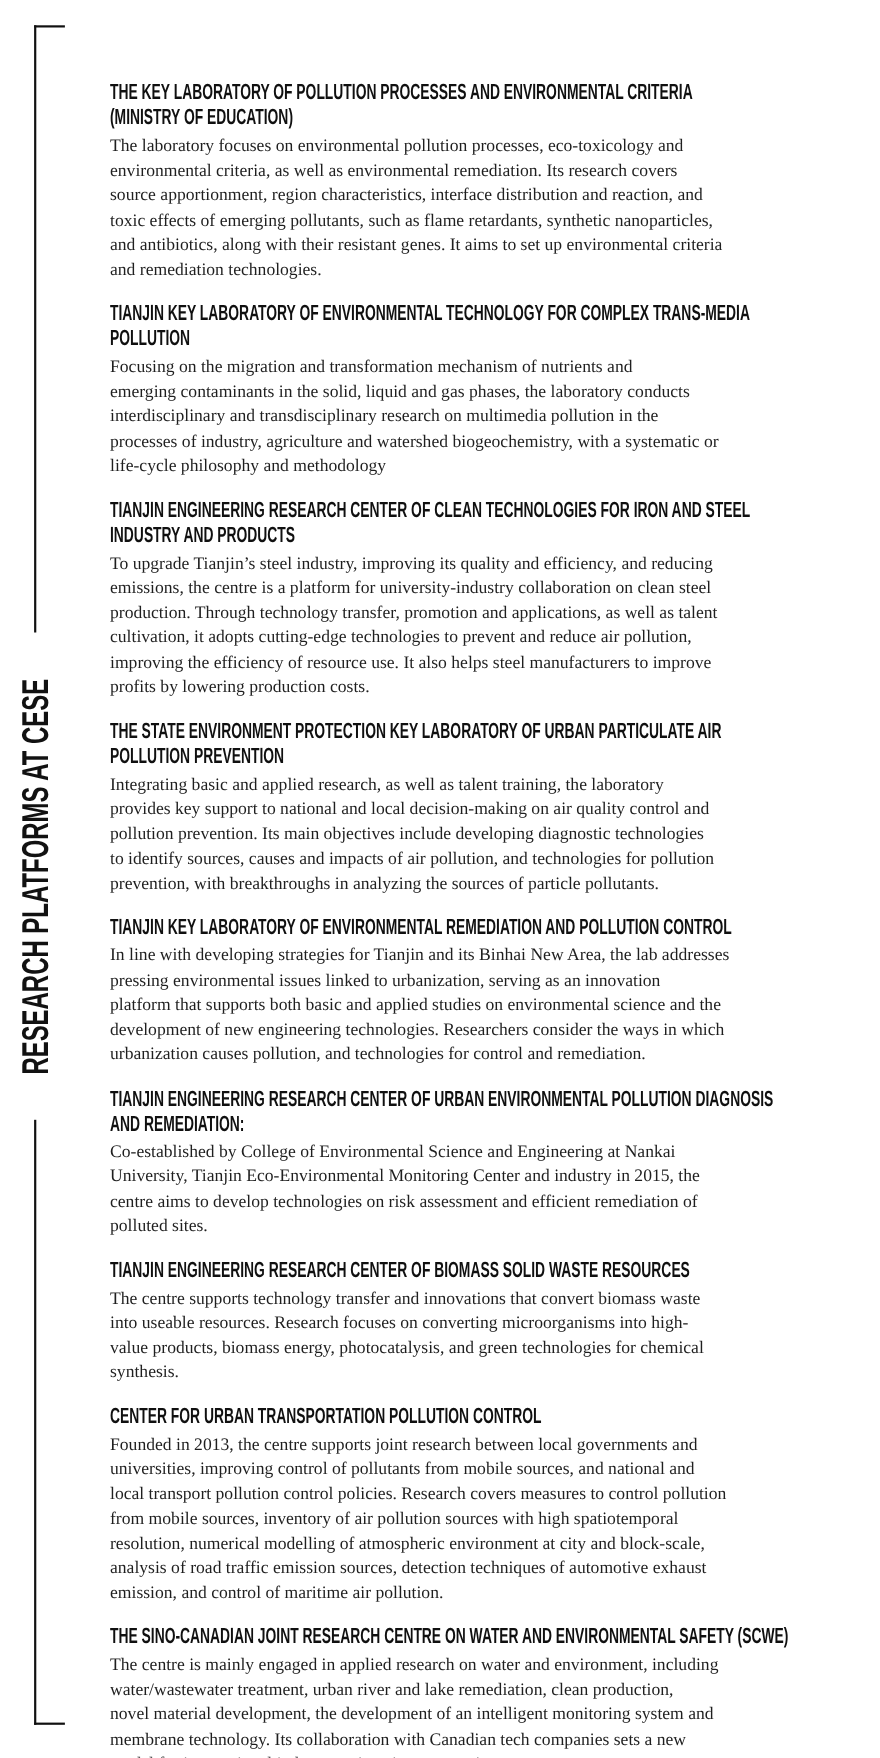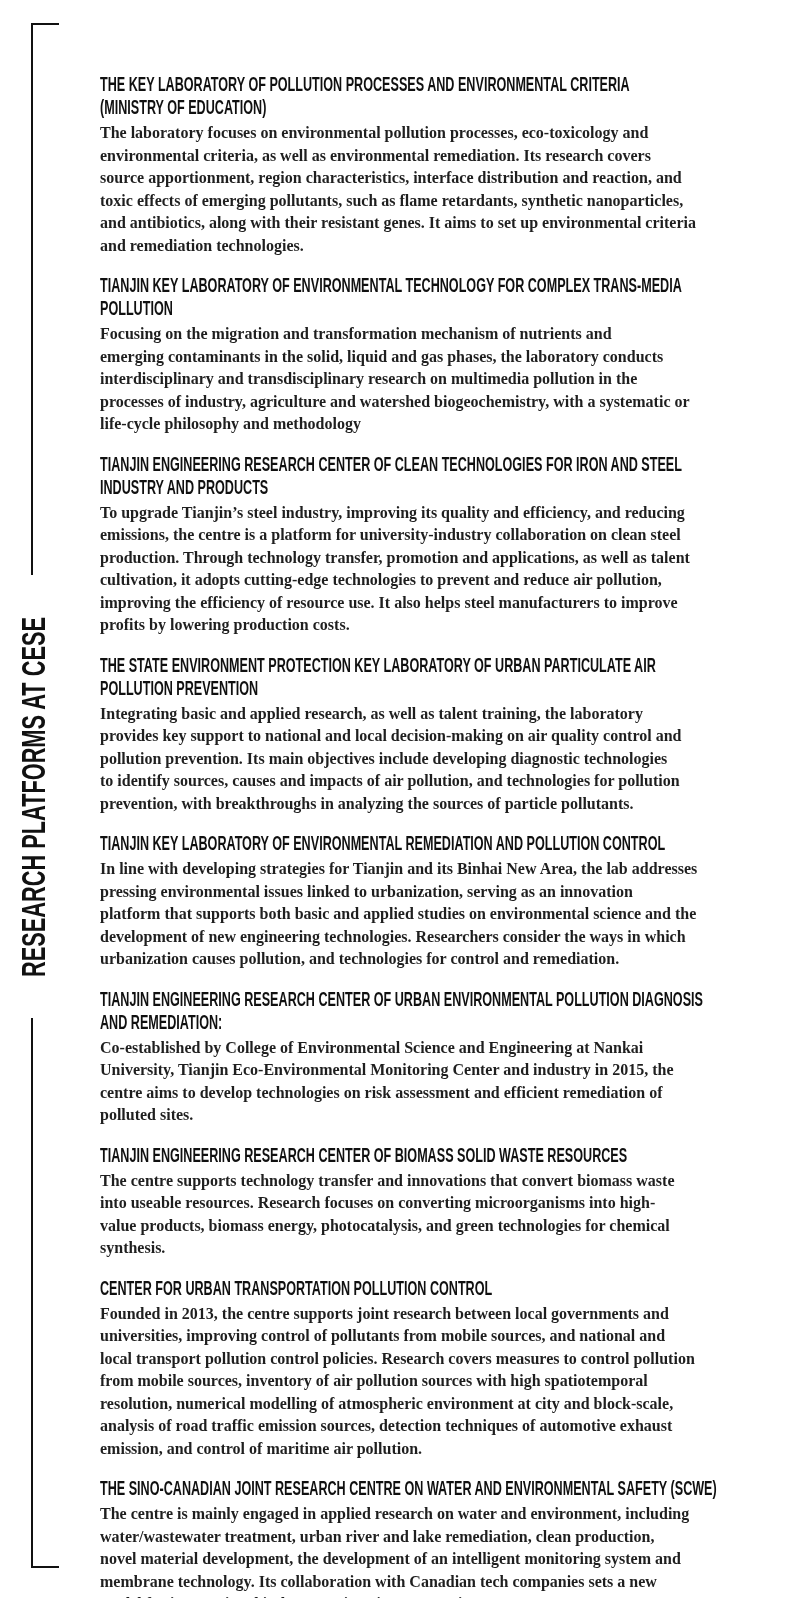--- a/index.html
+++ b/index.html
@@ -70,21 +70,20 @@
     transform-origin: 0 0;
     margin: 0 0 3px 0;
   }
   .sec-body {
     font-size: 16px;
     line-height: 22.5px;
     color: var(--body-text);
     white-space: pre-line;
     width: 700px;
     margin: 0;
-    font-weight: bold;
   }
 </style>
 </head>
 <body>
 
 <div class="page">
   <div class="bracket-top"></div>
   <div class="bracket-bottom"></div>
   <div class="side-label">RESEARCH PLATFORMS AT CESE</div>
   <div class="content" id="sections">

